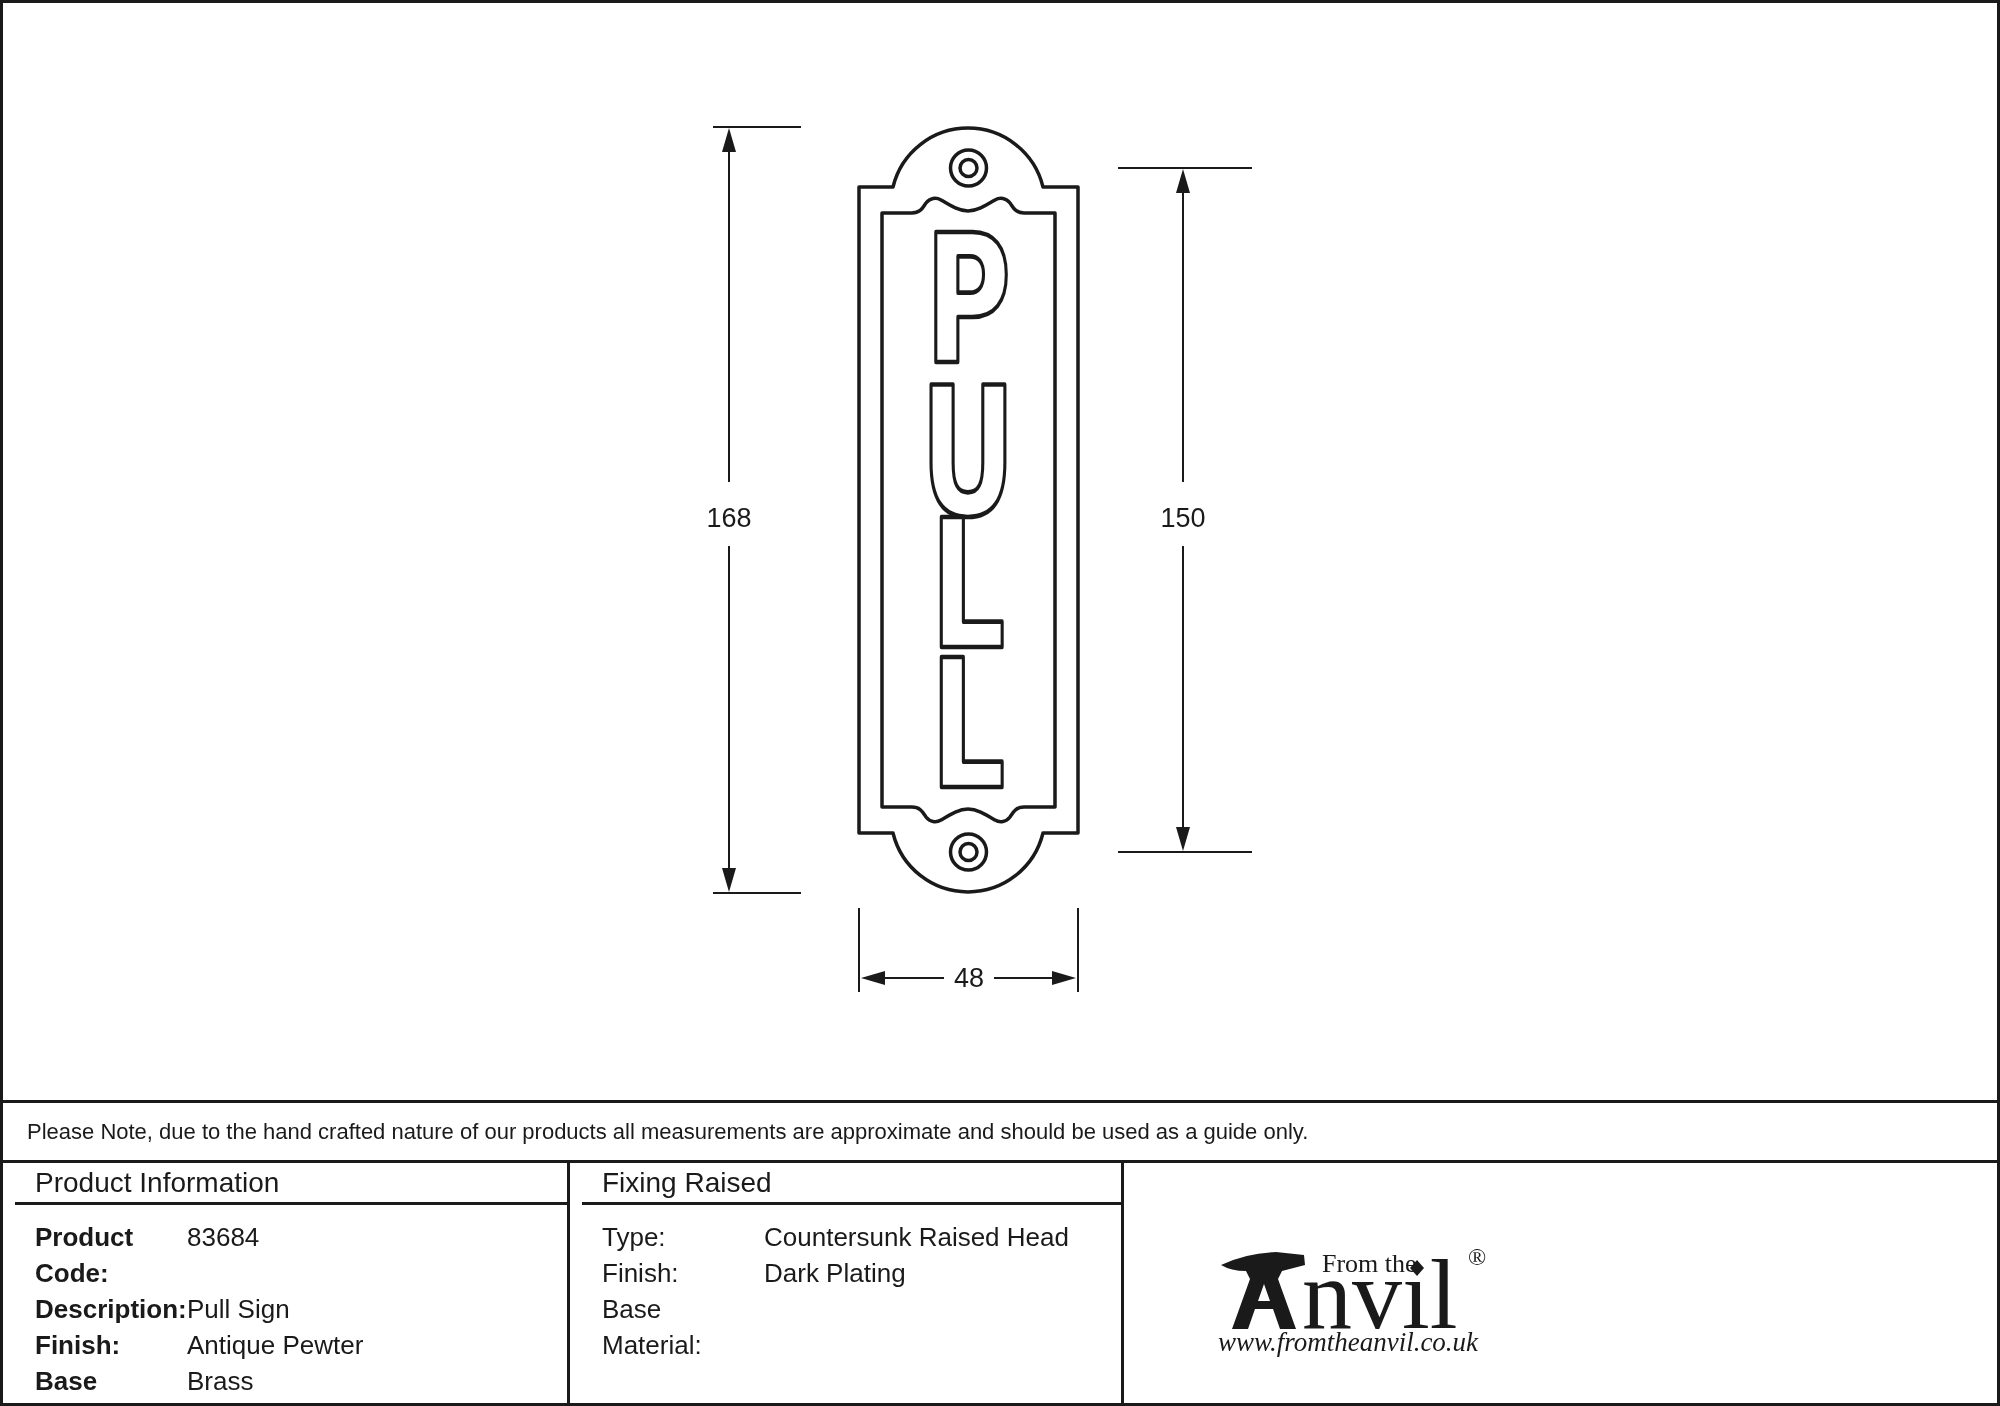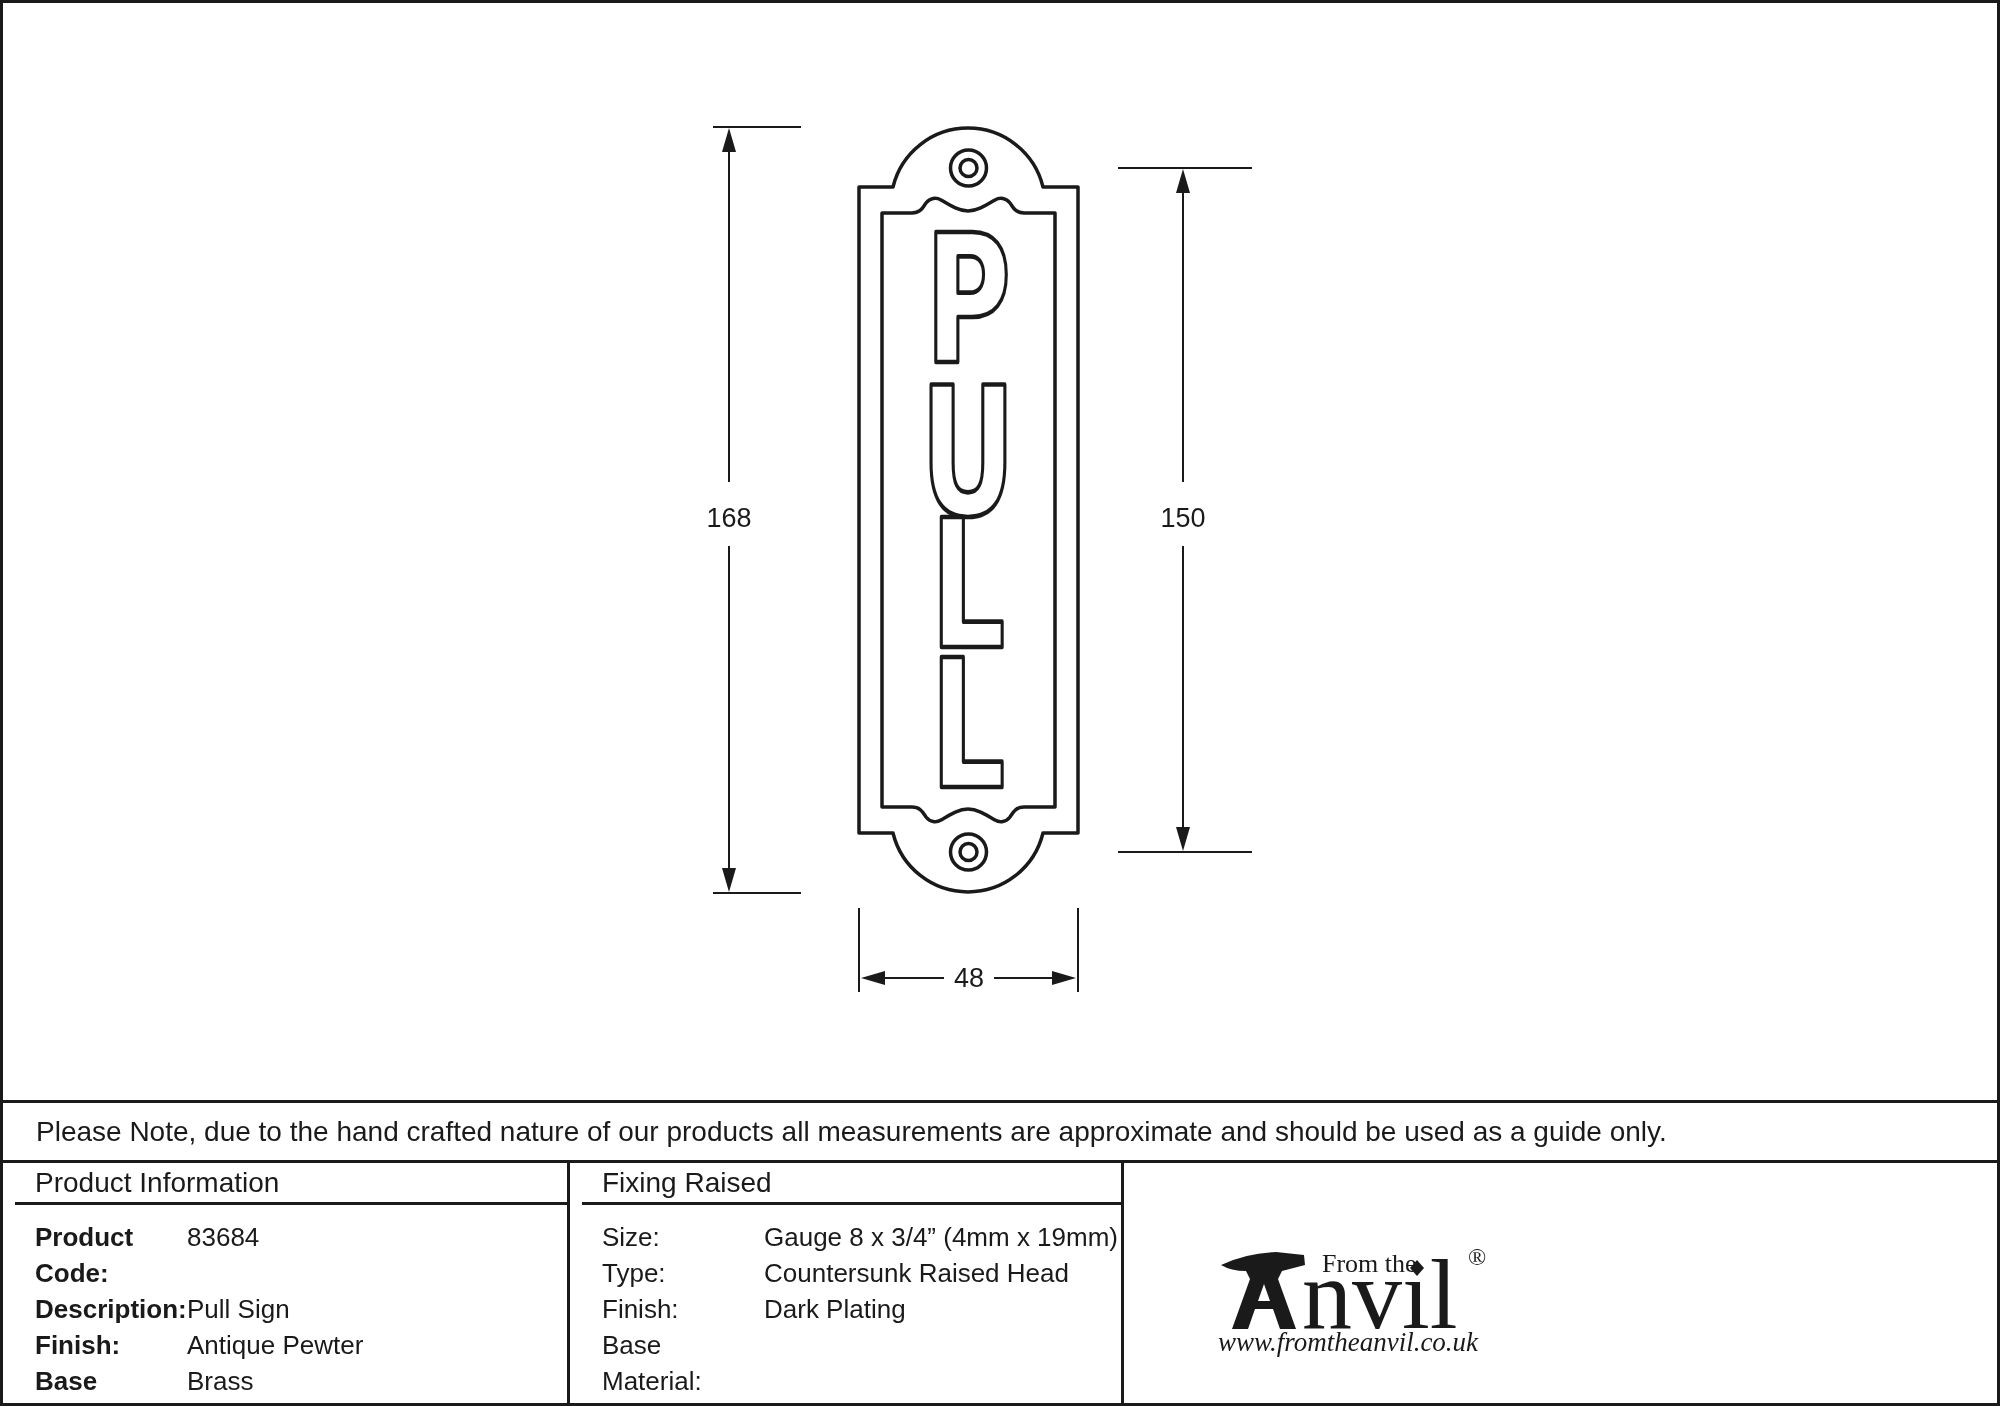--- a/index.html
+++ b/index.html
@@ -15,22 +15,22 @@
   }
   .drawing-area{height:1097px;position:relative;}
   .drawing-area svg{display:block;width:1994px;height:1097px;}
 
   .note-bar{
     height:63px;
     box-sizing:border-box;
     border-top:3px solid #1a1a1a;
     border-bottom:3px solid #1a1a1a;
     display:flex;align-items:center;
-    padding-left:33px;
-    font-size:28px;
+    padding-left:24px;
+    font-size:22px;
   }
 
   .info-table{display:flex;height:240px;}
   .col{box-sizing:border-box;padding-left:12px;}
   .col-sep{border-right:3px solid #1a1a1a;}
   .col-product{width:567px;}
   .col-pack{width:523px;}
   .col-screws{width:554px;}
   .col-logo{width:412px;display:flex;align-items:center;justify-content:center;}
   .col-header{
@@ -151,24 +151,20 @@
           <span class="kv-value">Brass</span>
         </div>
       </div>
     </div>
 
 
     <div class="col col-sep col-screws">
       <div class="col-header">Fixing Raised</div>
       <div class="col-body">
         <div class="kv-row">
-          <span class="kv-label-n">Size:</span>
-          <span class="kv-value">Gauge 8 x 3/4” (4mm x 19mm)</span>
-        </div>
-        <div class="kv-row">
           <span class="kv-label-n">Type:</span>
           <span class="kv-value">Countersunk Raised Head</span>
         </div>
         <div class="kv-row">
           <span class="kv-label-n">Finish:</span>
           <span class="kv-value">Dark Plating</span>
         </div>
         <div class="kv-row">
           <span class="kv-label-n">Base Material:</span>
         </div>

